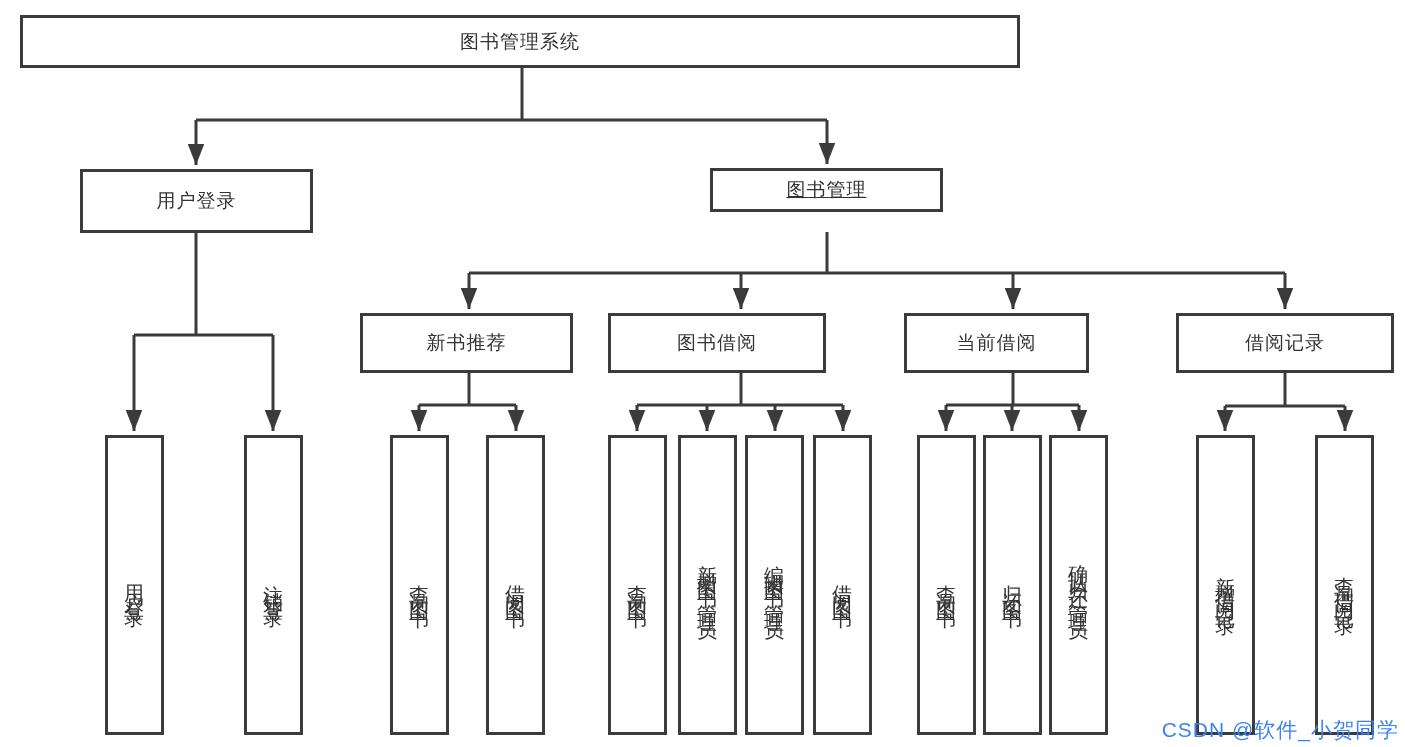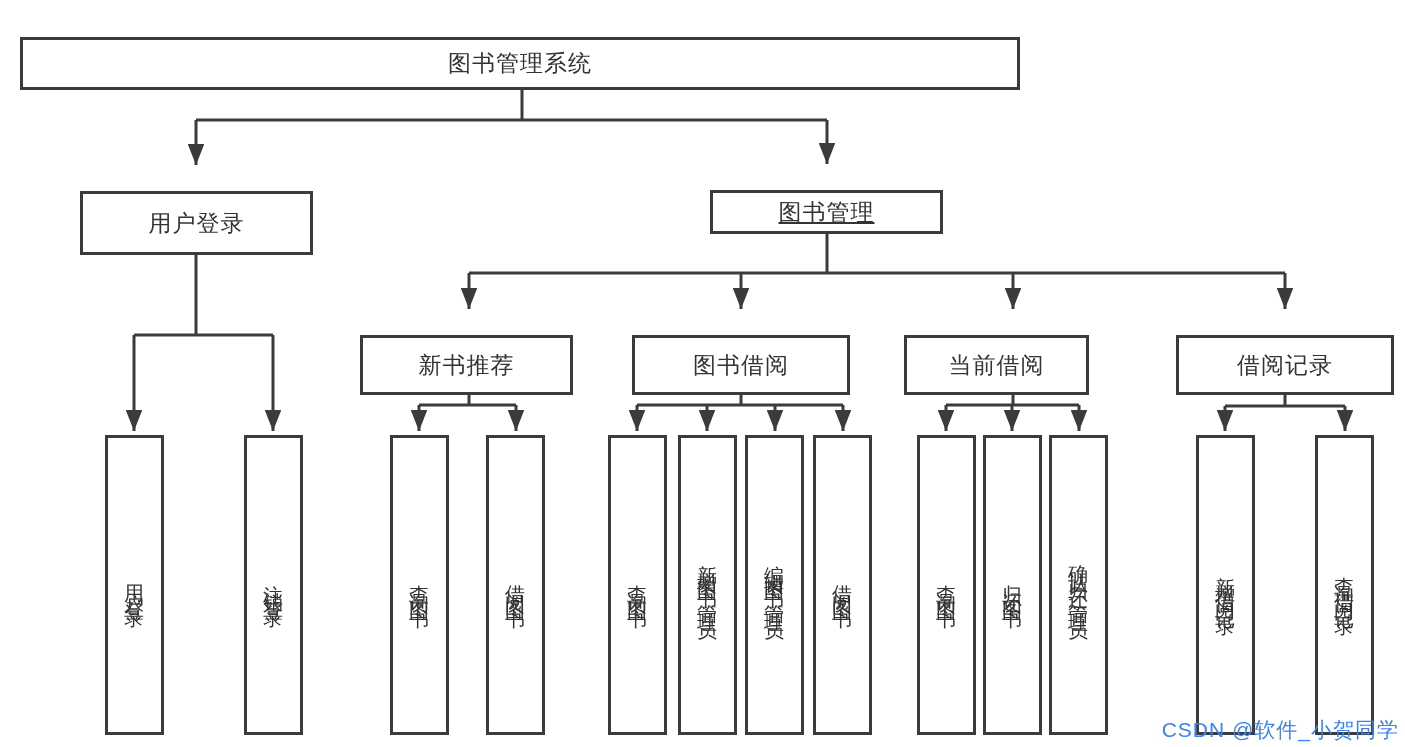--- a/index.html
+++ b/index.html
@@ -7,21 +7,21 @@
     width:1405px;height:747px;position:relative;overflow:hidden;
     font-family:"Liberation Sans","DejaVu Sans",sans-serif;
   }
   .stage{position:absolute;left:0;top:0;width:1405px;height:747px;}
   svg.connectors{position:absolute;left:0;top:0;width:1405px;height:747px;}
   .node{
     position:absolute;background:#ffffff;border:3px solid #3b3b3b;
     display:flex;align-items:center;justify-content:center;
     color:#333333;box-sizing:border-box;
   }
-  .node.h{font-size:23px;letter-spacing:1px;margin-top:22px;}
+  .node.h{font-size:19px;letter-spacing:1px;}
   .node.leaf{font-size:20px;}
   .node.leaf span{
     writing-mode:vertical-rl;
     letter-spacing:8px;
     line-height:1;
     white-space:nowrap;
   }
   .watermark{
     position:absolute;right:6px;bottom:3px;
     font-size:21px;color:#3b82f6;letter-spacing:1px;
@@ -90,21 +90,21 @@
   <div class="node h" style="left:80px;top:169px;width:233px;height:64px;">
     <span>用户登录</span>
   </div>
   <div class="node h" style="left:710px;top:168px;width:233px;height:44px;text-decoration:underline;">
     <span>图书管理</span>
   </div>
 
   <div class="node h" style="left:360px;top:313px;width:213px;height:60px;">
     <span>新书推荐</span>
   </div>
-  <div class="node h" style="left:632px;top:313px;width:218px;height:60px;">
+  <div class="node h" style="left:608px;top:313px;width:218px;height:60px;">
     <span>图书借阅</span>
   </div>
   <div class="node h" style="left:904px;top:313px;width:185px;height:60px;">
     <span>当前借阅</span>
   </div>
   <div class="node h" style="left:1176px;top:313px;width:218px;height:60px;">
     <span>借阅记录</span>
   </div>
 
   <div class="node leaf" style="left:105px;top:435px;width:59px;height:300px;">

